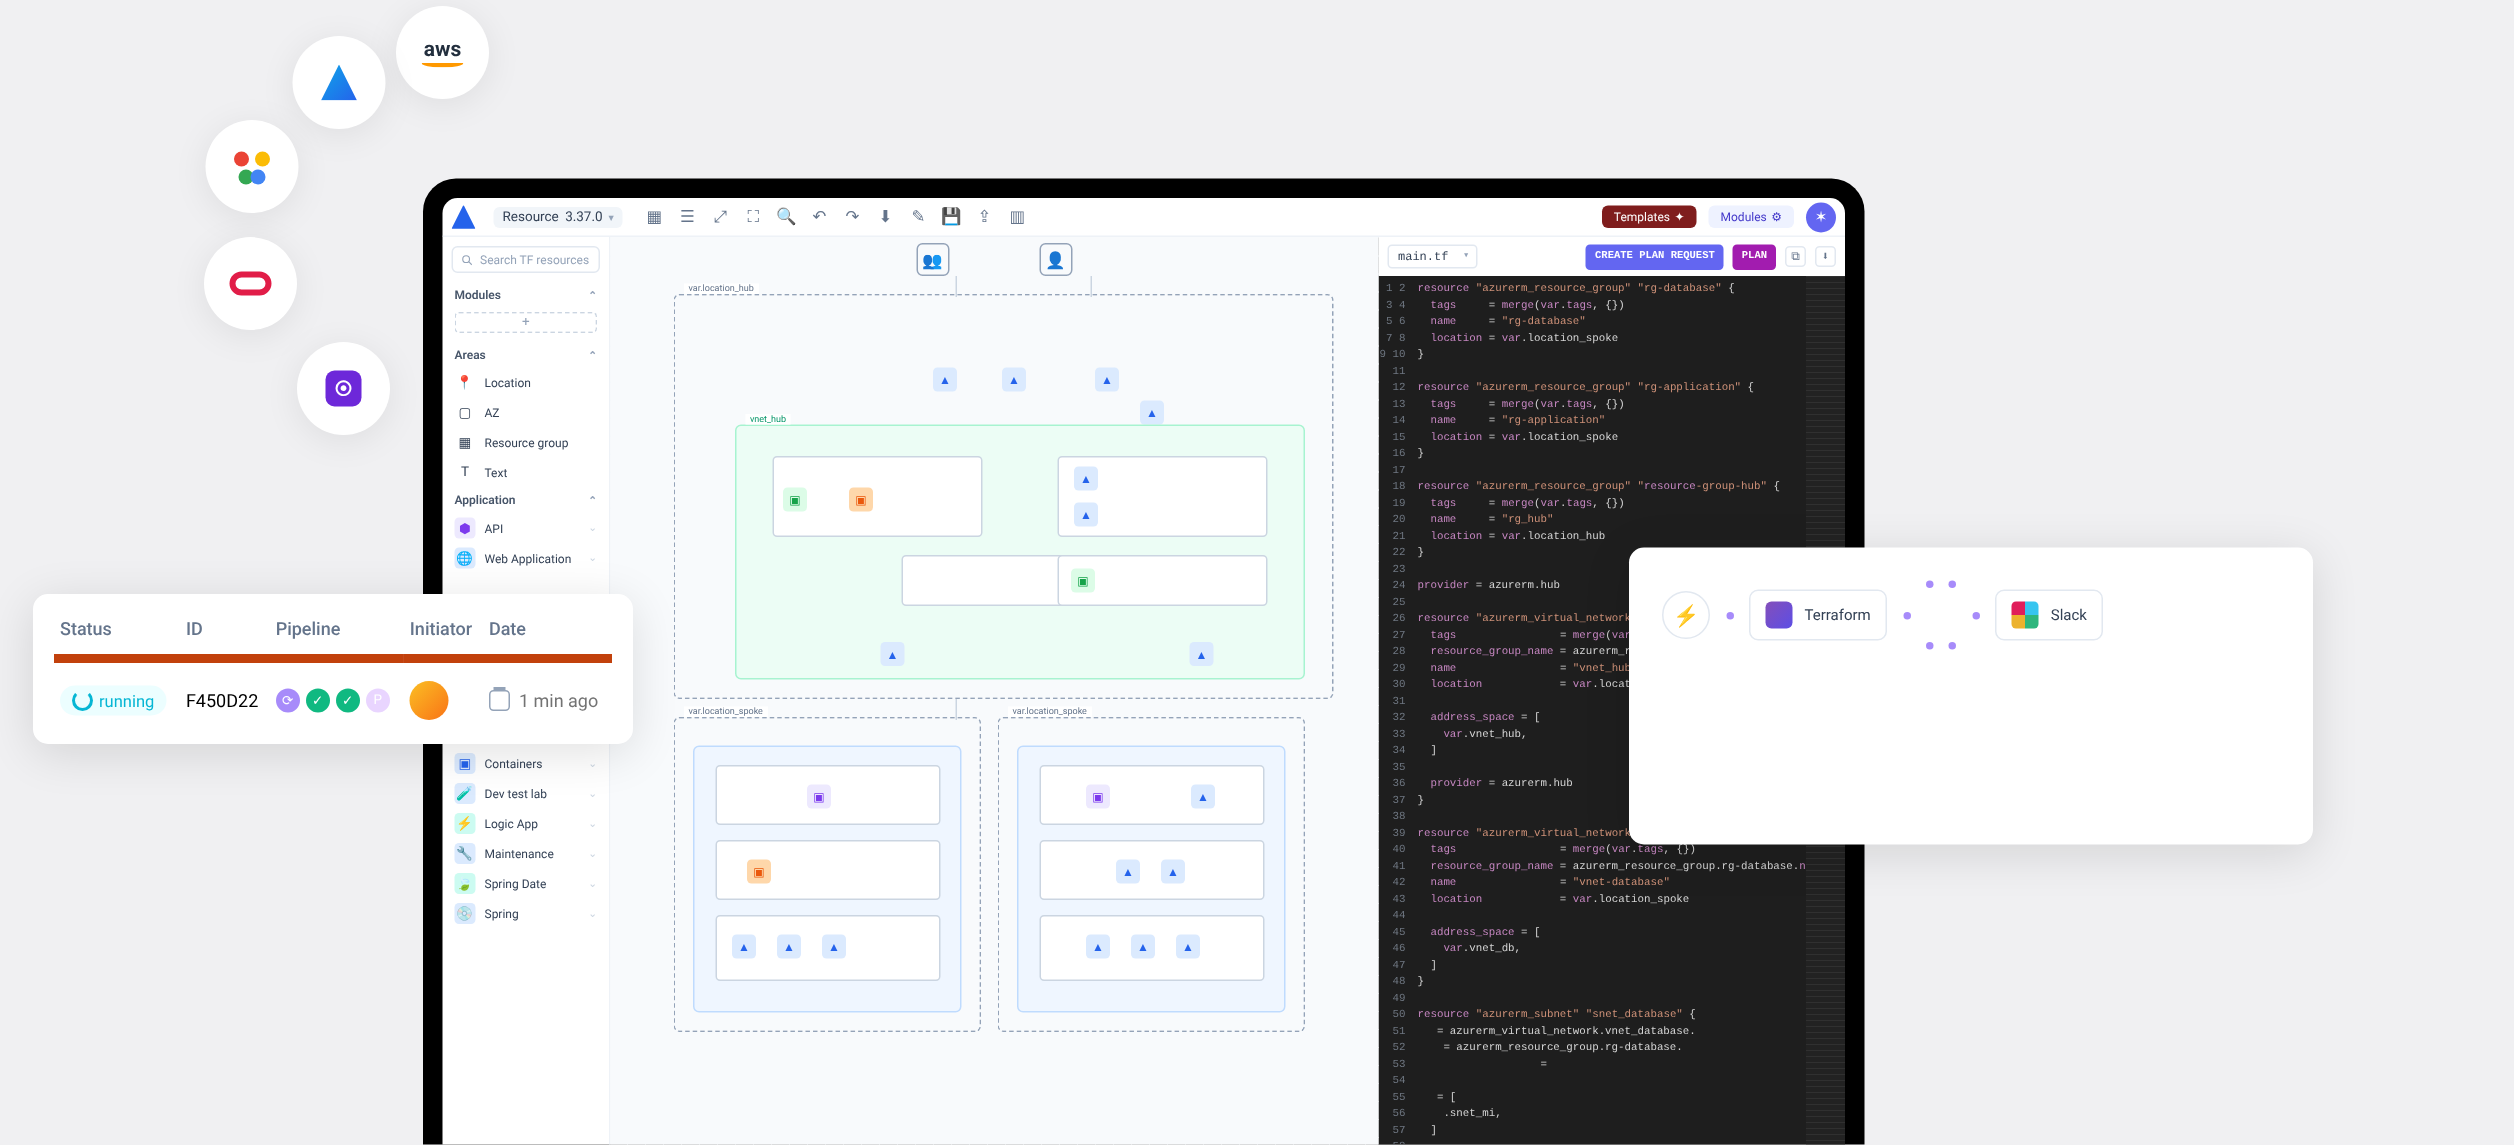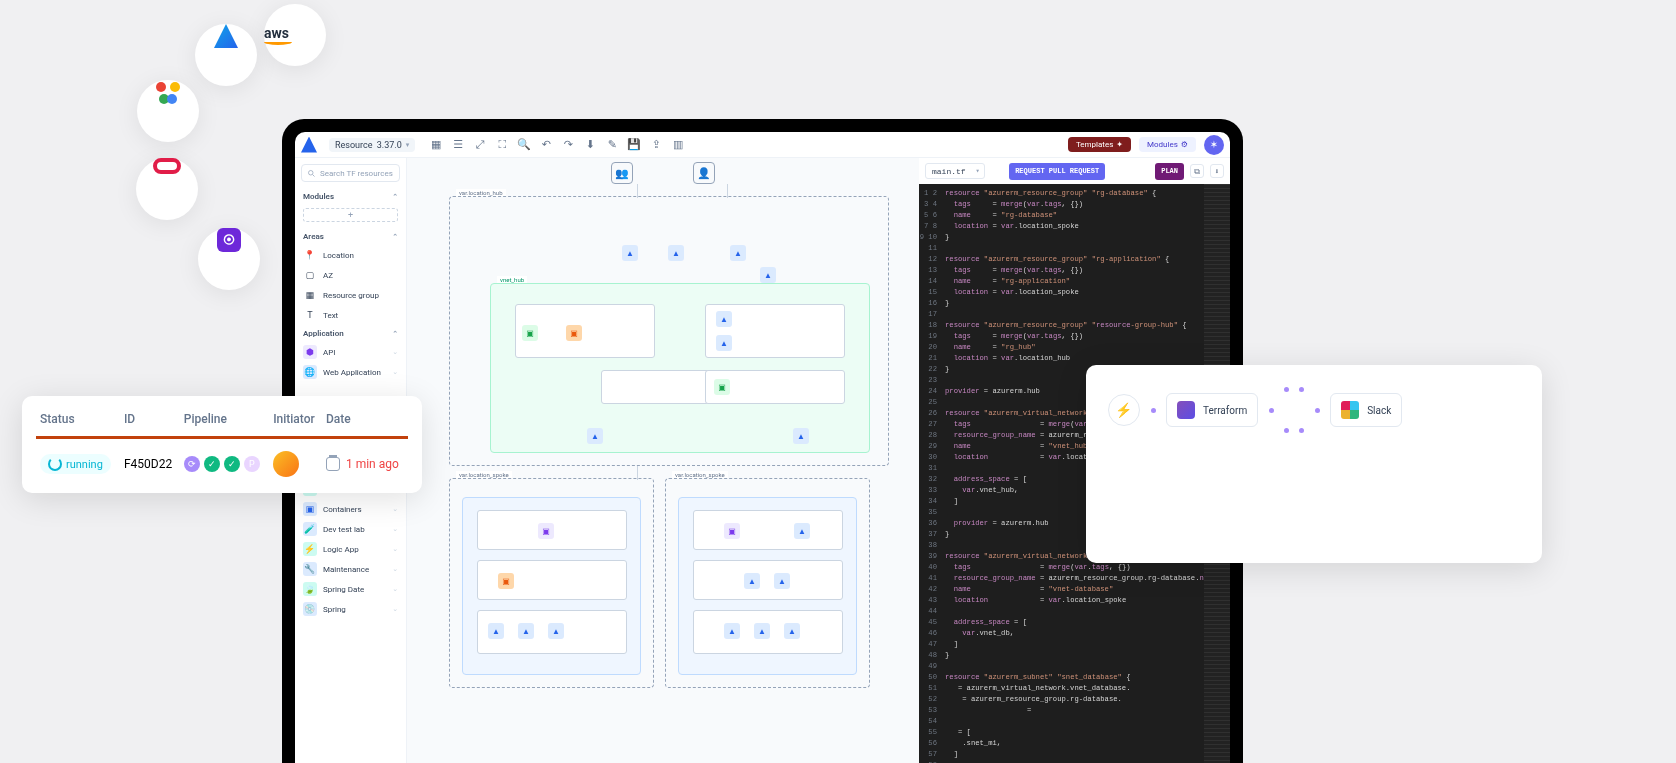--- a/index.html
+++ b/index.html
@@ -3,21 +3,21 @@
 <meta charset="utf-8">
 <style>
 * { box-sizing: border-box; margin: 0; padding: 0; }
 html, body { width: 1676px; height: 763px; background: #f0f0f2; font-family: -apple-system, Segoe UI, Roboto, Arial, sans-serif; overflow: hidden; position: relative; }
 
 
 .cloud-bubble {
   position: absolute;
   background: #fff;
   border-radius: 50%;
-  display: flex; align-items: flex-start; justify-content: center;
+  display: flex; align-items: center; justify-content: center;
   box-shadow: 0 4px 24px rgba(0,0,0,0.08);
 }
 #b-aws { width: 62px; height: 62px; left: 264px; top: 4px; font-weight:700; font-size:14px; color:#232f3e; flex-direction:column; }
 #b-aws .sw { width: 28px; height: 6px; border-bottom: 3px solid #ff9900; border-radius: 0 0 50% 50%; margin-top:-2px; }
 #b-azure { width: 62px; height: 62px; left: 195px; top: 24px; }
 #b-gcp   { width: 62px; height: 62px; left: 137px; top: 80px; }
 #b-oracle{ width: 62px; height: 62px; left: 136px; top: 158px; }
 #b-purple{ width: 62px; height: 62px; left: 198px; top: 228px; }
 .tri-azure { width: 24px; height: 24px; background: linear-gradient(135deg,#0ea5e9 0%,#2563eb 100%); clip-path: polygon(50% 0, 100% 100%, 0 100%); }
 .o-ring { width: 28px; height: 16px; border: 4px solid #e11d48; border-radius: 999px; }
@@ -26,29 +26,29 @@
 .gcp-dot span { position:absolute; width:10px; height:10px; border-radius:50%; }
 .gcp-dot .r{background:#ea4335;left:0;top:2px;} .gcp-dot .y{background:#fbbc05;right:0;top:2px;} .gcp-dot .g{background:#34a853;bottom:0;left:3px;} .gcp-dot .b{background:#4285f4;bottom:0;right:3px;}
 
 
 #status-card {
   position:absolute; left:22px; top:396px; width:400px; background:#fff;
   border-radius:10px; box-shadow:0 6px 32px rgba(0,0,0,0.12); padding:12px 14px 16px;
   font-size:12px; z-index:3;
 }
 #status-card table { width:100%; border-collapse:collapse; }
-#status-card th { text-align:left; font-weight:500; color:#64748b; padding:4px 4px 10px; border-bottom:3px solid #c2410c; }
+#status-card th { text-align:left; font-weight:500; color:#64748b; padding:4px 4px 10px; border-bottom:6px solid #c2410c; }
 #status-card td { padding:12px 4px 0; vertical-align:middle; }
 .badge-run { display:inline-flex; align-items:center; gap:4px; background:#ecfeff; color:#06b6d4; padding:3px 8px; border-radius:999px; font-size:11px; }
 .badge-run::before { content:""; width:10px;height:10px;border:2px solid #06b6d4;border-top-color:transparent;border-radius:50%; }
 .pipe-dots { display:flex; gap:4px; }
 .pipe-dots span { width:16px;height:16px;border-radius:50%;display:flex;align-items:center;justify-content:center;font-size:9px;color:#fff; }
 .pd-p{background:#a78bfa;} .pd-g1{background:#10b981;} .pd-g2{background:#10b981;} .pd-n{background:#e9d5ff;color:#7c3aed;}
 .avatar { width:26px;height:26px;border-radius:50%;background:linear-gradient(135deg,#fbbf24,#f97316); }
-.date-cell { display:flex; align-items:center; gap:6px; color:#ef4444; }
+.date-cell { display:flex; align-items:center; gap:6px; color:#737373; }
 .cal-ic { width:14px;height:14px;border:1.5px solid #94a3b8;border-radius:3px;position:relative; }
 .cal-ic::before{content:"";position:absolute;top:-3px;left:2px;right:2px;height:1.5px;background:#94a3b8;}
 
 
 #monitor {
   position:absolute; left:282px; top:119px; width:961px; height:688px;
   background:#000; border-radius:22px; padding:13px;
 }
 #screen { width:100%; height:100%; background:#fff; border-radius:10px; overflow:hidden; display:flex; flex-direction:column; }
 
@@ -96,21 +96,21 @@
 .svc { position:absolute; width:16px;height:16px;border-radius:3px;display:flex;align-items:center;justify-content:center;font-size:8px; }
 .svc.az{background:#dbeafe;color:#2563eb;} .svc.gr{background:#dcfce7;color:#16a34a;} .svc.or{background:#fed7aa;color:#ea580c;} .svc.pu{background:#ede9fe;color:#7c3aed;}
 .wire { position:absolute; background:#cbd5e1; } .wire.v{width:1px;}
 
 
 #editor { width:311px; background:#1e1e1e; color:#d4d4d4; font-family:Liberation Mono, monospace; font-size:7.2px; line-height:11px; display:flex; flex-direction:column; }
 #ed-top { height:26px; background:#fff; display:flex; align-items:center; padding:0 6px; gap:6px; }
 .ed-file { height:16px; border:1px solid #e2e8f0; border-radius:3px; padding:0 18px 0 6px; font-size:8px; color:#334155; display:flex;align-items:center; position:relative;}
 .ed-file::after{content:"▾";position:absolute;right:4px;font-size:7px;color:#94a3b8;}
 .btn-pr { background:#6366f1;color:#fff;padding:3px 6px;border-radius:3px;font-size:7px;font-weight:600; }
-.btn-plan { background:#701a75;color:#fff;padding:3px 6px;border-radius:3px;font-size:7px;font-weight:600;margin-left:44px; }
+.btn-plan { background:#a21caf;color:#fff;padding:3px 6px;border-radius:3px;font-size:7px;font-weight:600; }
 .ed-ic { width:14px;height:14px;border:1px solid #e2e8f0;border-radius:3px;display:flex;align-items:center;justify-content:center;font-size:8px;color:#64748b; }
 #ed-body { flex:1; display:flex; overflow:hidden; }
 #gutter { width:22px; text-align:right; color:#6e7681; padding:4px 4px 0 0; }
 #code { flex:1; padding:4px 0 0 4px; white-space:pre; overflow:hidden; }
 #minimap { width:26px; background:#252526; opacity:.6; background-image:repeating-linear-gradient(#3c3c3c 0 1px, transparent 1px 4px); }
 .kw{color:#c586c0;} .str{color:#ce9178;}
 
 
 #cicd {
   position:absolute; left:1086px; top:365px; width:456px; height:198px;
@@ -398,21 +398,21 @@
       <div class="wire v" style="left:320px;top:26px;height:14px;"></div>
       <div class="wire v" style="left:230px;top:308px;height:14px;"></div>
     </div>
 
     <div id="editor">
       <div id="ed-top">
         <span class="ed-file">
               <span>main.tf</span>
             </span>
         <span class="spacer"></span>
-        <span class="btn-pr">REQUEST PULL REQUEST</span>
+        <span class="btn-pr">CREATE PLAN REQUEST</span>
         <span class="btn-plan">PLAN</span>
         <span class="ed-ic">⧉</span>
         <span class="ed-ic">⬇</span>
       </div>
       <div id="ed-body">
         <div id="gutter">1
 2
 3
 4
 5

